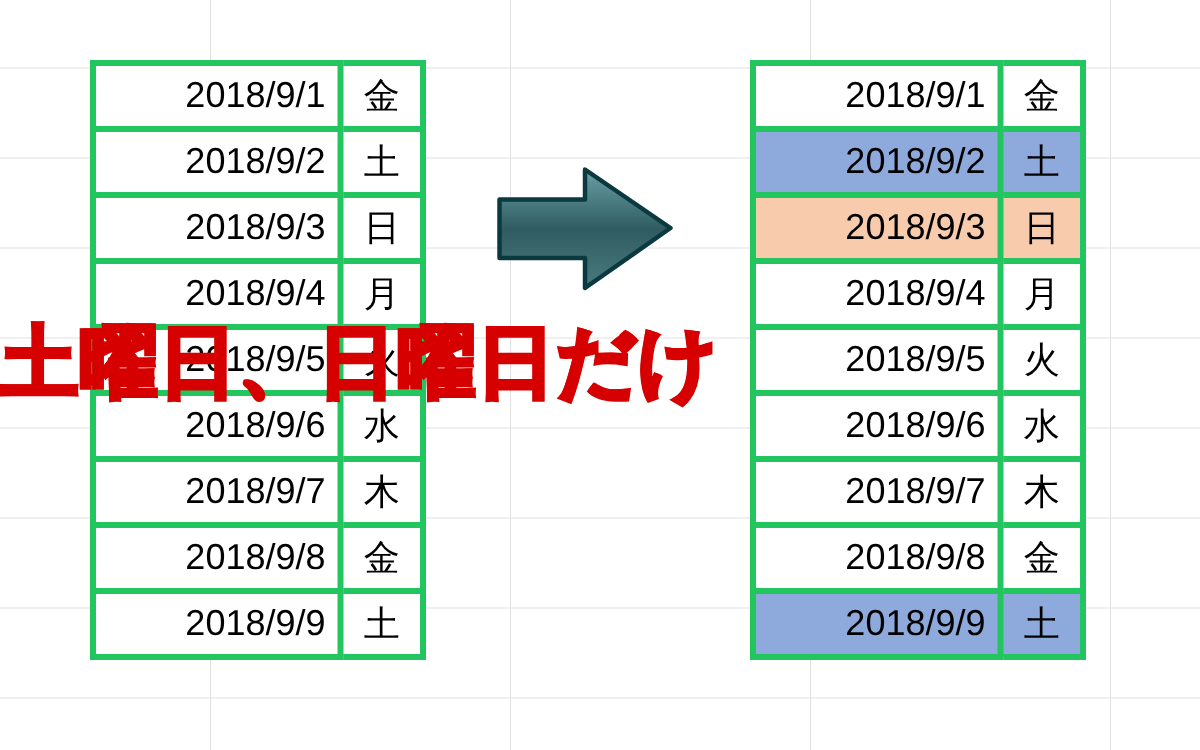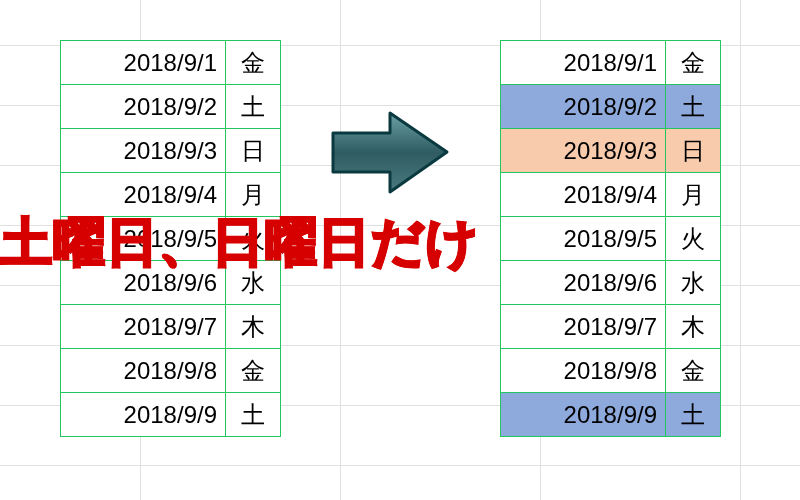--- a/index.html
+++ b/index.html
@@ -23,21 +23,21 @@
 }
 .table {
   position: absolute;
   border-collapse: collapse;
   background: #fff;
   z-index: 2;
 }
 .table-left { top: 40px; left: 60px; }
 .table-right { top: 40px; left: 500px; }
 .table td {
-  border: 1px solid #22c55e;
+  border: 4px solid #22c55e;
   height: 44px;
   font-size: 24px;
   padding: 0 8px;
   text-align: right;
   vertical-align: middle;
 }
 .table td.date { width: 165px; }
 .table td.day { width: 55px; text-align: center; }
 .hl-blue { background: #8ea9db; }
 .hl-orange { background: #f8cbad; }

